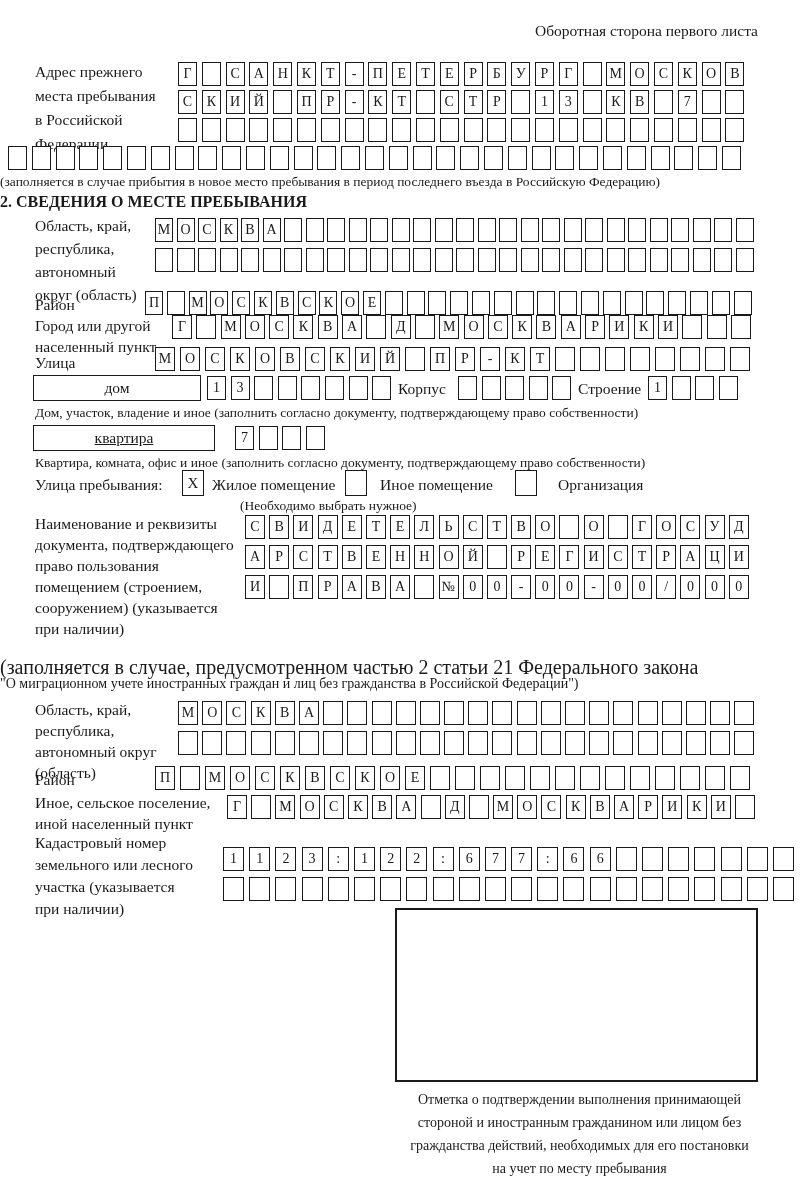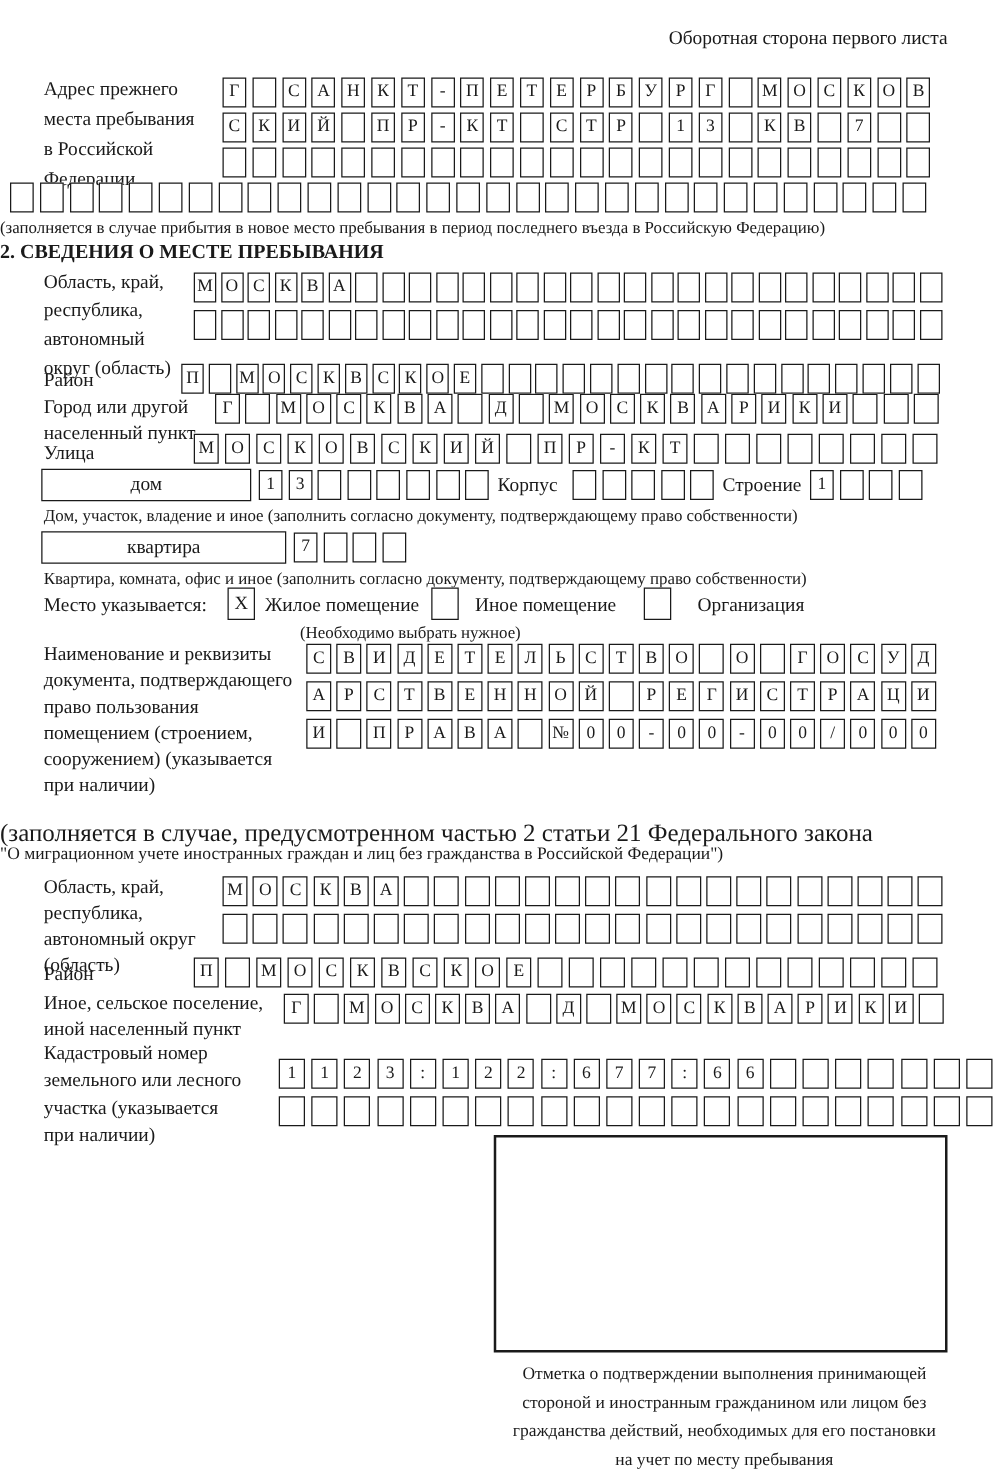--- a/index.html
+++ b/index.html
@@ -327,30 +327,30 @@
     </div>
   <div class="abs label" style="left:578px;top:377px;">Строение</div>
   <div class="cellrow" style="left:648px;top:376px;--cw:19px;--gap:4.6px;">
       <div class="cell">1</div>
       <div class="cell"></div>
       <div class="cell"></div>
       <div class="cell"></div>
     </div>
   <div class="abs note" style="left:35px;top:405px;">Дом, участок, владение и иное (заполнить согласно документу, подтверждающему право собственности)</div>
 
-  <div class="box" style="left:33px;top:425px;width:196px;height:26px;">квартира</div>
+  <div class="box" style="left:33px;top:425px;width:182px;height:26px;text-decoration:underline;">квартира</div>
   <div class="cellrow" style="left:235px;top:426px;--cw:19px;--gap:4.6px;">
       <div class="cell">7</div>
       <div class="cell"></div>
       <div class="cell"></div>
       <div class="cell"></div>
     </div>
   <div class="abs note" style="left:35px;top:455px;font-family:Liberation Serif, serif;">Квартира, комната, офис и иное (заполнить согласно документу, подтверждающему право собственности)</div>
 
-  <div class="abs label" style="left:35px;top:473px;">Место указывается:</div>
+  <div class="abs label" style="left:35px;top:473px;">Улица пребывания:</div>
   <div class="checkbox" style="left:182px;top:470px;">X</div>
   <div class="abs label" style="left:212px;top:473px;">Жилое помещение</div>
   <div class="checkbox" style="left:345px;top:470px;"></div>
   <div class="abs label" style="left:380px;top:473px;">Иное помещение</div>
   <div class="checkbox" style="left:515px;top:470px;"></div>
   <div class="abs label" style="left:558px;top:473px;">Организация</div>
   <div class="abs note" style="left:240px;top:498px;">(Необходимо выбрать нужное)</div>
 
   <div class="abs label lh21 pre" style="left:35px;top:513px;">Наименование и реквизиты
 документа, подтверждающего

